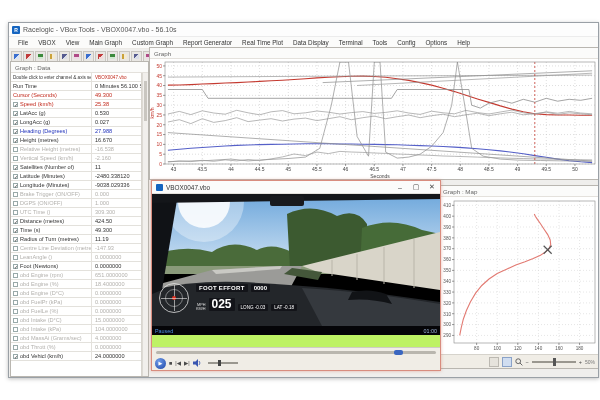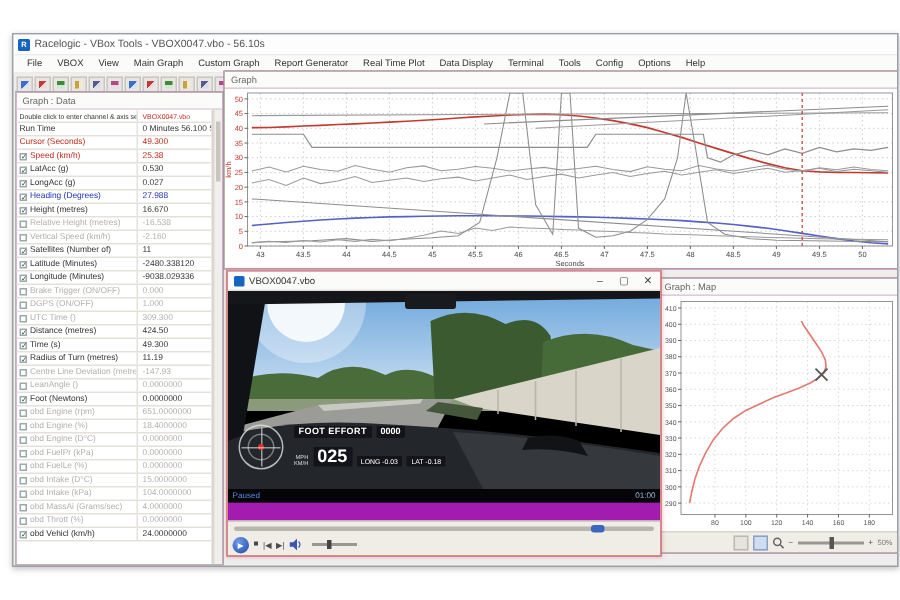--- a/index.html
+++ b/index.html
@@ -21,21 +21,21 @@
     padding-left:2px;gap:1px;}
   .tbtn{width:11px;height:11px;border:1px solid #c9c6c0;background:#e8e6e2;position:relative;}
   .tbtn::after{content:"";position:absolute;left:2px;top:2px;right:2px;bottom:2px;}
   .tbtn.c0::after{background:linear-gradient(135deg,#3a6ecf 55%,#d9e4f7 55%);}
   .tbtn.c1::after{background:linear-gradient(135deg,#c03a3a 50%,#f2dada 50%);}
   .tbtn.c2::after{background:linear-gradient(180deg,#3c8a3c 50%,#cfe8cf 50%);}
   .tbtn.c3::after{background:linear-gradient(90deg,#caa23a 50%,#f4ead0 50%);}
   .tbtn.c4::after{background:linear-gradient(135deg,#555a8f 50%,#dadce e8 50%);background:linear-gradient(135deg,#555a8f 50%,#dadde8 50%);}
   .tbtn.c5::after{background:linear-gradient(180deg,#b04a86 50%,#efd8e6 50%);}
   
-  .win{position:absolute;background:#a21caf;border:1px solid #b9b6b0;}
+  .win{position:absolute;background:#bef264;border:1px solid #b9b6b0;}
   .win .wtitle{height:11px;background:#fbfbfa;border-bottom:1px solid #e4e1dc;display:flex;
     align-items:center;font-size:6.2px;color:#666;padding-left:4px;}
   
   #dataPanel{left:1px;top:38px;width:139px;height:316px;}
   #dataTable{position:absolute;left:0;top:11px;right:6px;bottom:0;background:#fff;overflow:hidden;
     border-right:1px solid #d8d5cf;}
   .drow{display:flex;height:9px;border-bottom:1px solid #e3e1dc;font-size:5.6px;align-items:center;}
   .drow .lbl{width:80px;flex:none;display:flex;align-items:center;padding-left:2px;overflow:hidden;
     white-space:nowrap;height:100%;}
   .drow .val{flex:1;border-left:1px solid #e3e1dc;padding-left:3px;overflow:hidden;white-space:nowrap;height:100%;

